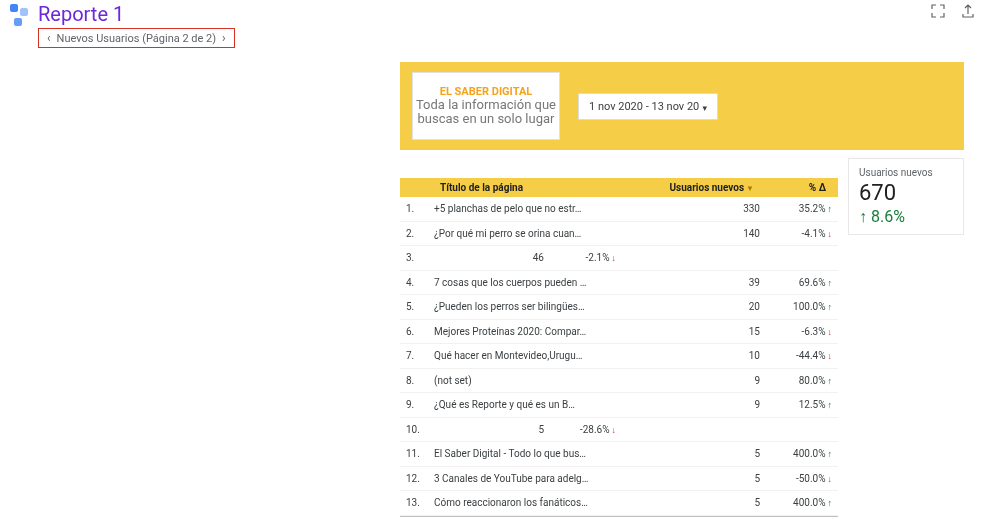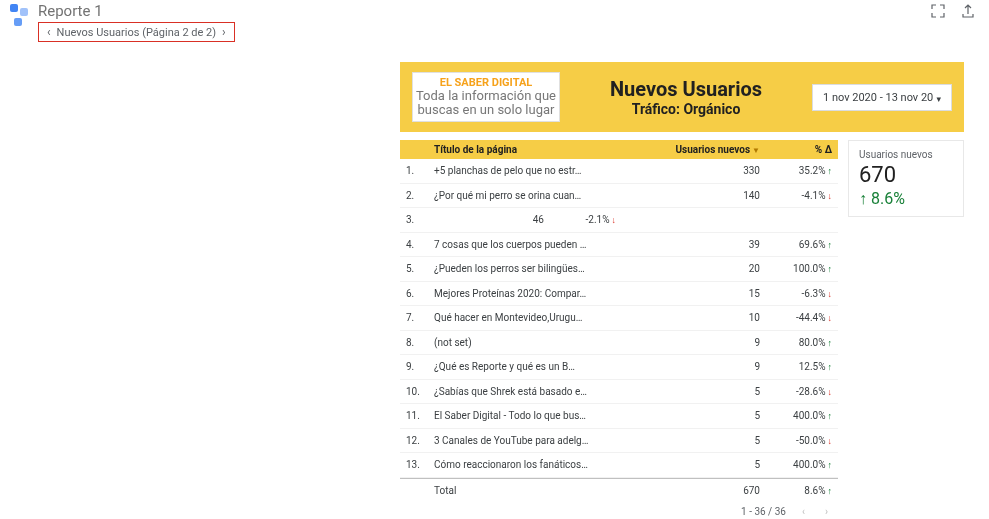--- a/index.html
+++ b/index.html
@@ -21,21 +21,21 @@
   }
   .logo {
     width: 22px; height: 22px; margin-top: 2px; margin-right: 6px;
     display: flex; flex-wrap: wrap; gap:2px;
   }
   .logo span { width:8px; height:8px; border-radius:2px; background:#4285f4; display:block; }
   .logo span:nth-child(1){background:#4285f4;}
   .logo span:nth-child(2){background:#a1c2fa; margin-top:4px;}
   .logo span:nth-child(3){background:#669df6; margin-left:4px;}
   .title-block { display:flex; flex-direction:column; }
-  .report-title { font-size:15px; color:#737373; font-weight:400; }
+  .report-title { font-size:20px; color:#6d28d9; font-weight:400; }
   .breadcrumb {
     display:flex; align-items:center; gap:6px;
     border:1px solid #d93025; 
     padding:2px 8px;
     margin-top:2px;
     color:#5f6368;
     font-size:11px;
   }
   .chev { font-size:12px; color:#5f6368; cursor:pointer; }
   .top-right {
@@ -51,21 +51,21 @@
     width:564px;
     display:flex; flex-direction:column;
     gap:8px;
   }
   .header-band {
     background:#f6cd46;
     padding:10px 12px;
     display:flex; align-items:center; gap:18px;
   }
   .brand-box {
-    width:148px; height:50px; background:#fff;
+    width:148px; height:68px; background:#fff;
     display:flex; align-items:center; justify-content:flex-start;
     border:1px solid #e0e0e0;
     position:relative;
   }
   .brand-text { color:#f6a21b; font-weight:700; font-size:11px; text-align:center; line-height:1.1; }
   .brand-sub { color:#777; font-size:13px; font-weight:400; display:block; }
   .heading-block { flex:1; text-align:center; }
   .main-heading { font-size:20px; font-weight:700; color:#212121; }
   .sub-heading { font-size:14px; font-weight:700; color:#212121; }
   .date-pill {
@@ -73,22 +73,22 @@
     padding:6px 10px; font-size:11px; color:#3c4043;
     min-width:140px; display:flex; justify-content:space-between; align-items:flex-end;
     cursor:pointer;
   }
   .date-pill .caret { font-size:9px; }
 
   .content-row { display:flex; gap:10px; align-items:flex-start; }
   .table-wrap { flex:1; background:#fff; }
   .thead {
     background:#f6cd46;
-    display:flex; padding:4px 6px;
-    font-size:10px; font-weight:700; color:#212121;
+    display:flex; padding:4px 12px;
+    font-size:10px; font-weight:700; color:#212121;margin-top:20px;
   }
   .col-idx { width:28px; }
   .col-title { flex:1; }
   .col-users { width:110px; text-align:right; }
   .col-delta { width:72px; text-align:right; }
   .sort-ind { color:#B07900; font-size:8px; margin-left:2px; }
   .trow {
     display:flex; padding:4px 6px;
     font-size:10px; color:#3c4043;
     border-bottom:1px solid #f1f1f1;
@@ -146,24 +146,20 @@
 </div>
 
 <div class="canvas">
   <div class="header-band">
     <div class="brand-box">
       <div class="brand-text">
         <span>EL SABER DIGITAL</span>
         <span class="brand-sub">Toda la información que buscas en un solo lugar</span>
       </div>
     </div>
-    <div class="heading-block">
-      <div class="main-heading">Nuevos Usuarios</div>
-      <div class="sub-heading">Tráfico: Orgánico</div>
-    </div>
     <div class="date-pill">
       <span>1 nov 2020 - 13 nov 20</span>
       <span class="caret">▾</span>
     </div>
   </div>
 
   <div class="content-row">
     <div class="table-wrap">
       <div class="thead">
         <div class="col-idx"></div>
@@ -222,21 +218,20 @@
             <div class="col-delta">80.0%<span class="arrow-up">↑</span></div>
           </div>
           <div class="trow">
             <div class="col-idx">9.</div>
             <div class="col-title">¿Qué es Reporte y qué es un B…</div>
             <div class="col-users">9</div>
             <div class="col-delta">12.5%<span class="arrow-up">↑</span></div>
           </div>
           <div class="trow">
             <div class="col-idx">10.</div>
-            <div class="col-title">¿Sabías que Shrek está basado e…</div>
             <div class="col-users">5</div>
             <div class="col-delta">-28.6%<span class="arrow-down">↓</span></div>
           </div>
           <div class="trow">
             <div class="col-idx">11.</div>
             <div class="col-title">El Saber Digital - Todo lo que bus…</div>
             <div class="col-users">5</div>
             <div class="col-delta">400.0%<span class="arrow-up">↑</span></div>
           </div>
           <div class="trow">

